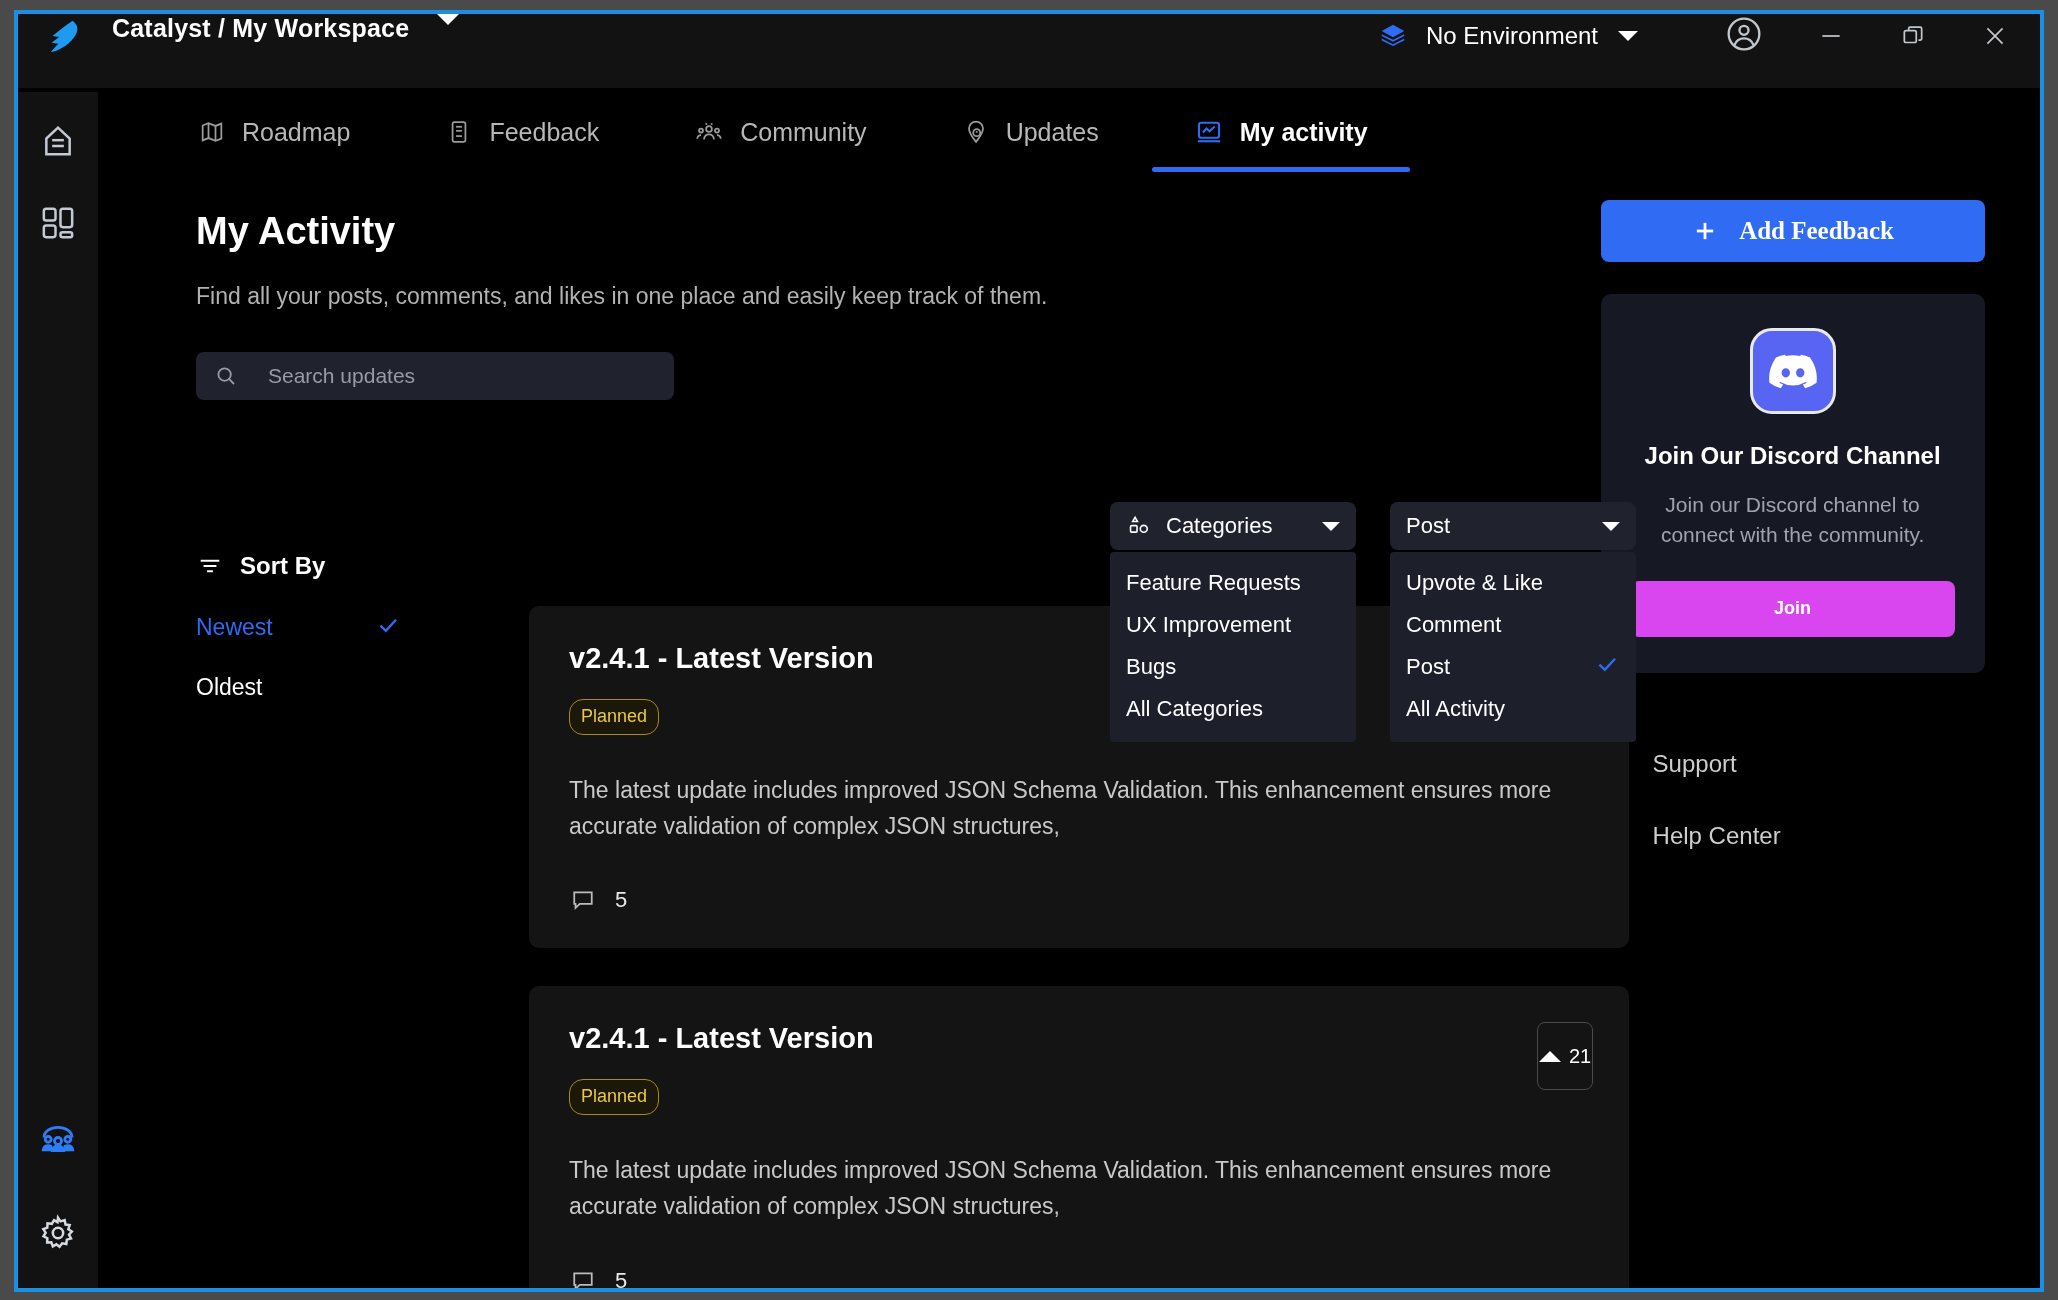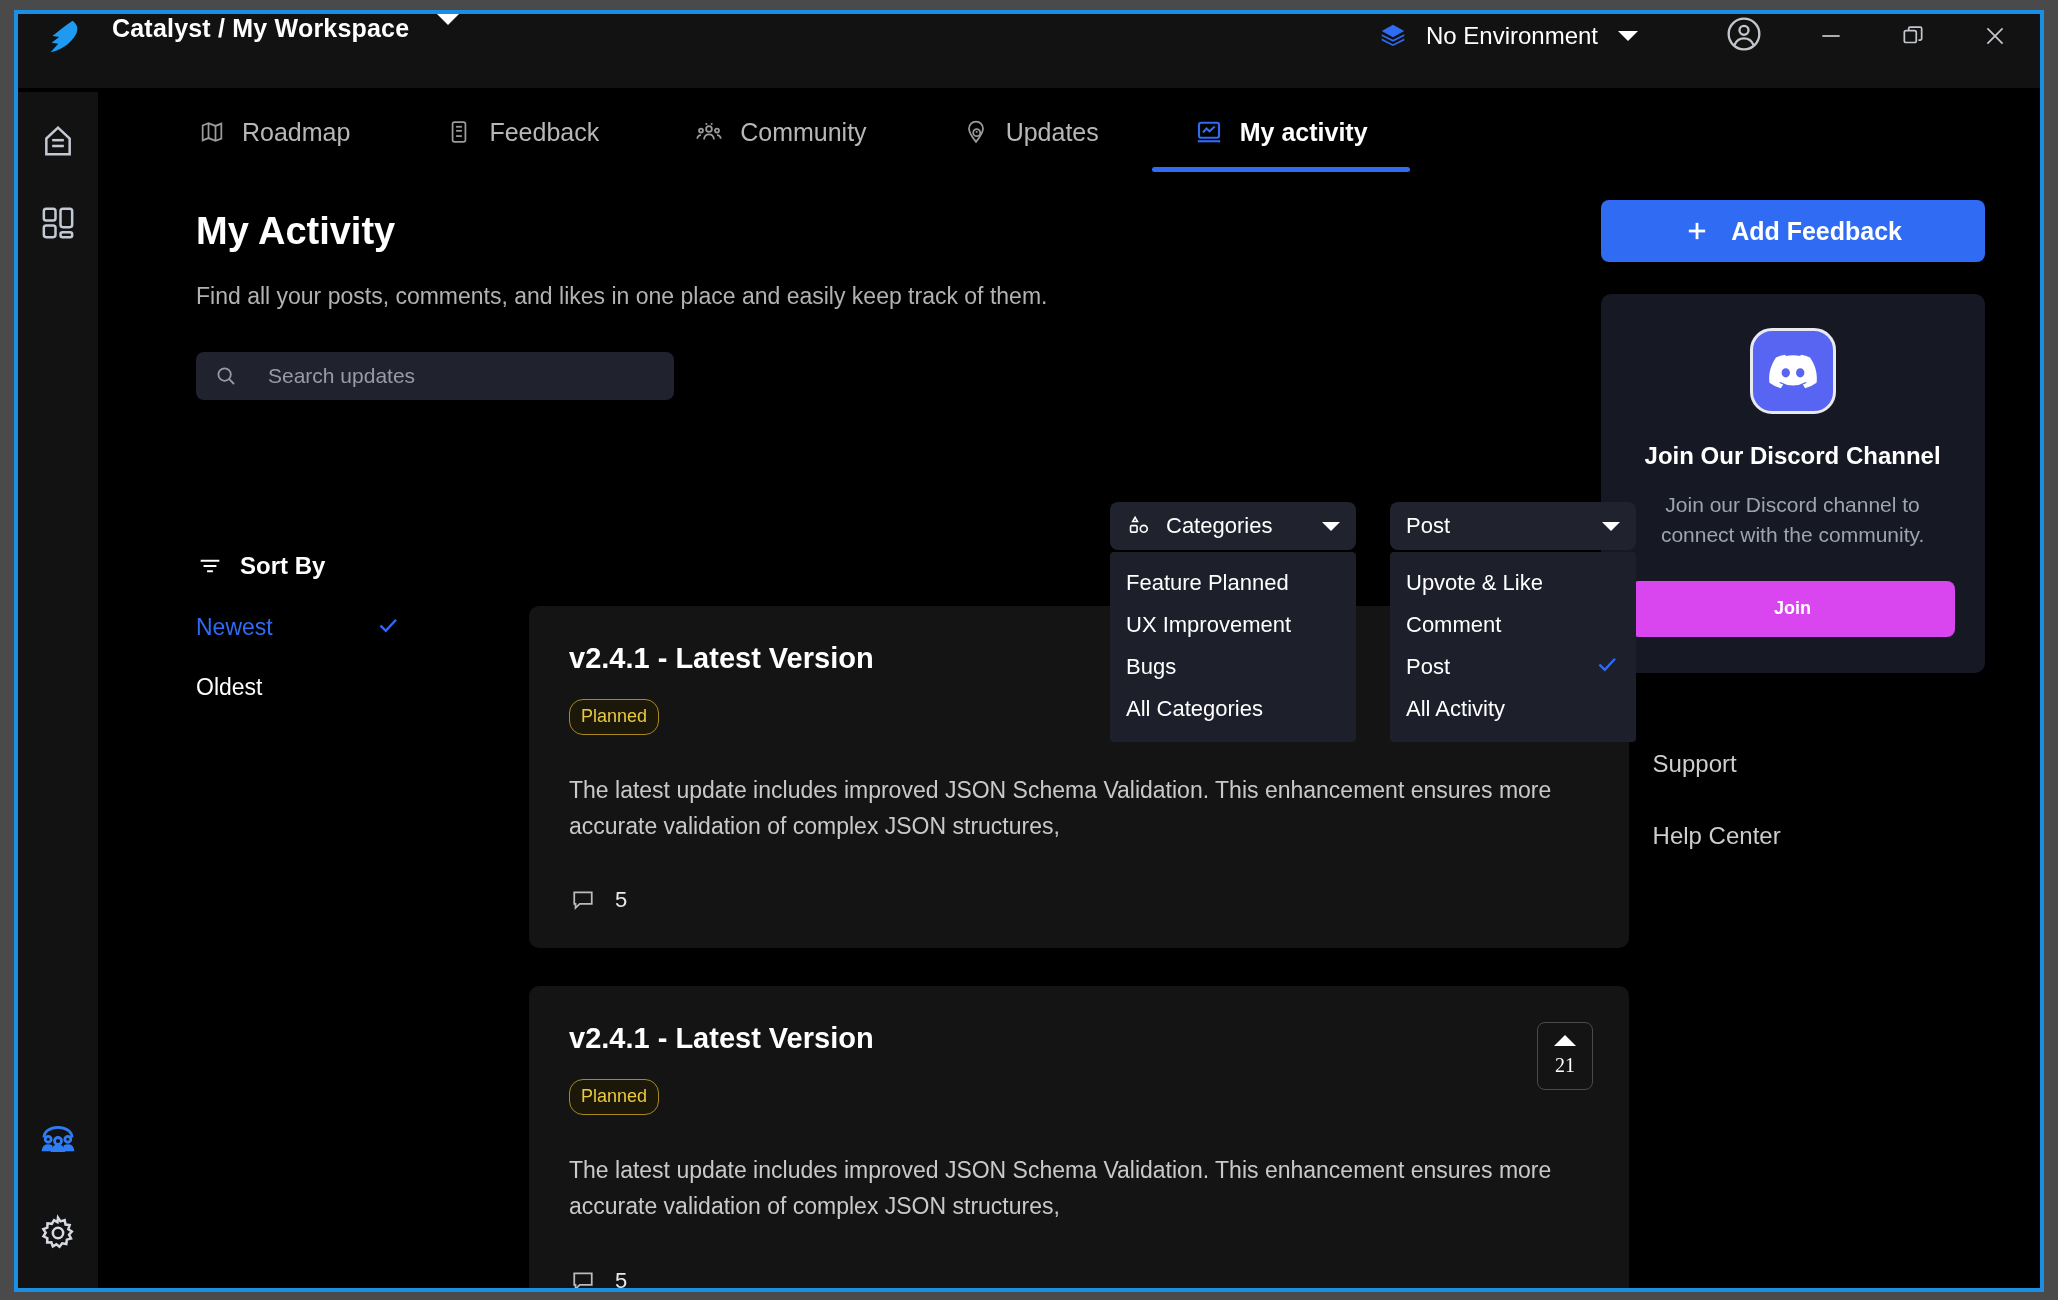--- a/index.html
+++ b/index.html
@@ -110,32 +110,32 @@
     border: 1px solid #a98a20; color: #e9c93f; background: #1b1709;
     border-radius: 14px; font-size: 18px; padding: 6px 11px 7px 11px;
   }
   .card-body { color: #c9c9c9; font-size: 23px; line-height: 1.55; margin-top: 38px;
      max-width: 1040px; }
   .card-meta { display:flex; align-items:center; gap: 18px; margin-top: 42px; }
   .meta-count { color: #e9e9e9; font-size: 22px; }
   .upvote {
     position: absolute; right: 36px; top: 36px;
     width: 56px; height: 68px; border: 1px solid #4a4a4a; border-radius: 8px;
-    display:flex; flex-direction:column; align-items:center; justify-content:center; gap: 8px; font-family: Liberation Serif, serif;
+    display:flex; flex-direction:row; align-items:center; justify-content:center; gap: 8px;
   }
   .up-tri { width:0;height:0; border-left: 11px solid transparent;
     border-right: 11px solid transparent; border-bottom: 11px solid #ffffff; }
   .up-count { color:#ffffff; font-size: 20px; }
   
   .right-col { width: 448px; padding-top: 28px; }
   .add-btn {
     width: 384px; height: 62px; background: #2f6bf3; border-radius: 8px;
     display: flex; align-items: center; justify-content: center; gap: 20px;
     color: #ffffff; font-size: 25px; font-weight: bold; border: none;
-    font-family: Liberation Sans, sans-serif; cursor: pointer;
+    font-family: Liberation Serif, serif; cursor: pointer;
   }
   .discord-card {
     margin-top: 32px; width: 384px; background: #161923; border-radius: 10px;
     padding: 34px 30px 36px 30px; text-align: center;
   }
   .discord-logo {
     width: 86px; height: 86px; border-radius: 22px; background: #5865F2;
     margin: 0 auto; display:flex; align-items:center; justify-content:center;
     border: 3px solid #e9eaf0;
   }
@@ -381,21 +381,21 @@
             <svg width="26" height="26" viewBox="0 0 24 24" fill="none" stroke="#ffffff" stroke-width="1.5">
               <path d="M8.4 4 L10.6 7.8 H6.2 Z"></path>
               <rect x="4.2" y="11.6" width="6" height="6" rx="1"></rect>
               <circle cx="16.4" cy="14.6" r="3.2"></circle>
             </svg>
             <span class="lbl">Categories</span>
             <span class="caret"></span>
           </div>
           <div class="dd-menu">
             <div class="dd-item">
-              <span>Feature Planned</span>
+              <span>Feature Requests</span>
             </div>
             <div class="dd-item">
               <span>UX Improvement</span>
             </div>
             <div class="dd-item">
               <span>Bugs</span>
             </div>
             <div class="dd-item">
               <span>All Categories</span>
             </div>

